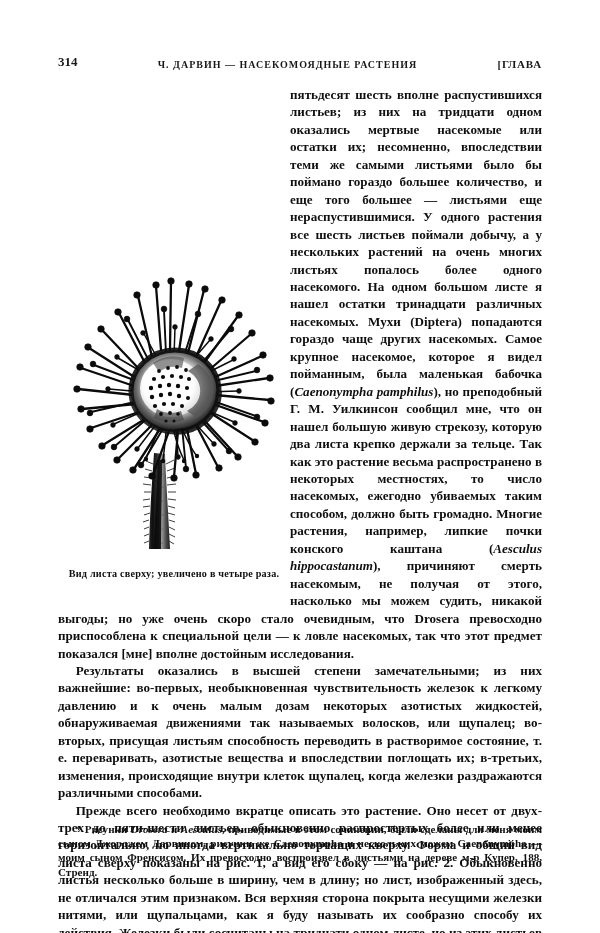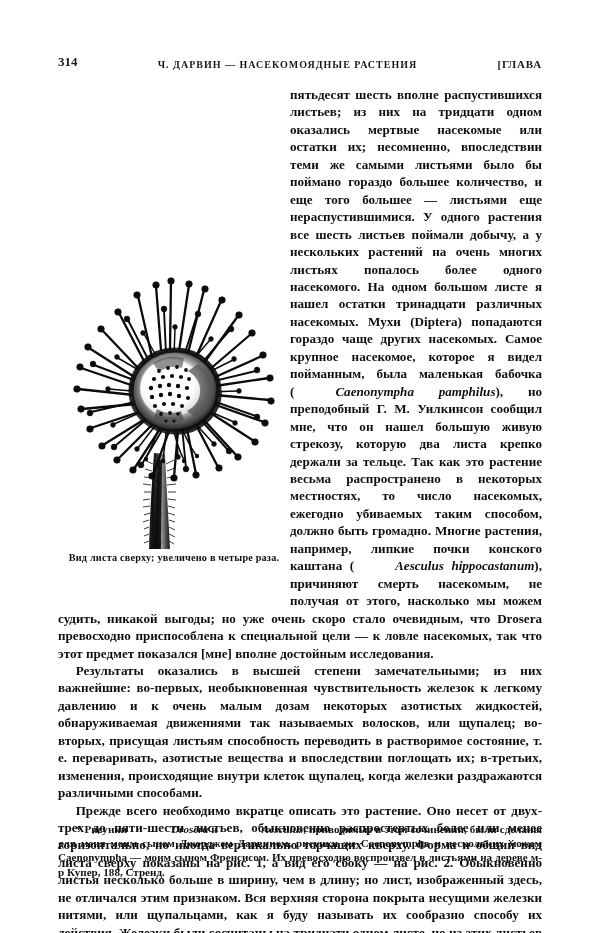--- a/index.html
+++ b/index.html
@@ -81,21 +81,20 @@
     float: left;
     width: 232px;
     height: 512px;
     shape-outside: margin-box;
     margin: 0;
     padding: 0;
   }
 
   i, .latin {
     font-weight: 600;
-    margin-left: 41px;
   }
 
   
   .figure {
     position: absolute;
     left: 58px;
     top: 268px;
     width: 232px;
     text-align: center;
   }
@@ -112,21 +111,21 @@
   .fig-caption {
     margin-top: 6px;
     font-size: 11.4px;
     letter-spacing: 0.3px;
     font-weight: 600;
     line-height: 14px;
   }
   .fig-caption .fig-label { font-style: normal; }
   .fig-caption .fig-species { font-style: italic; }
   .fig-subcaption {
-    margin-top: 2px;
+    margin-top: 18px;
     font-size: 10.2px;
     line-height: 12.6px;
     font-weight: 600;
     letter-spacing: 0.2px;
     padding: 0 4px;
   }
 
   
   .footnote {
     position: absolute;

